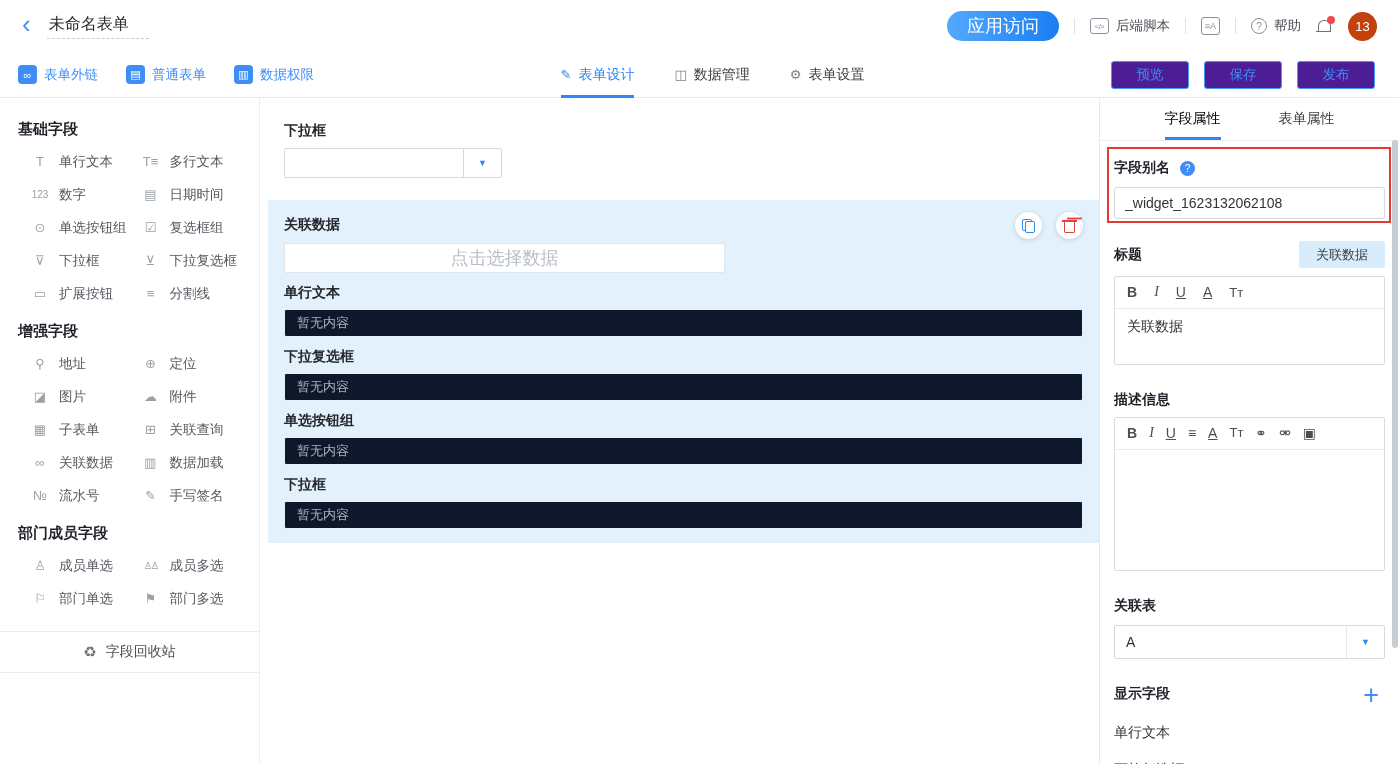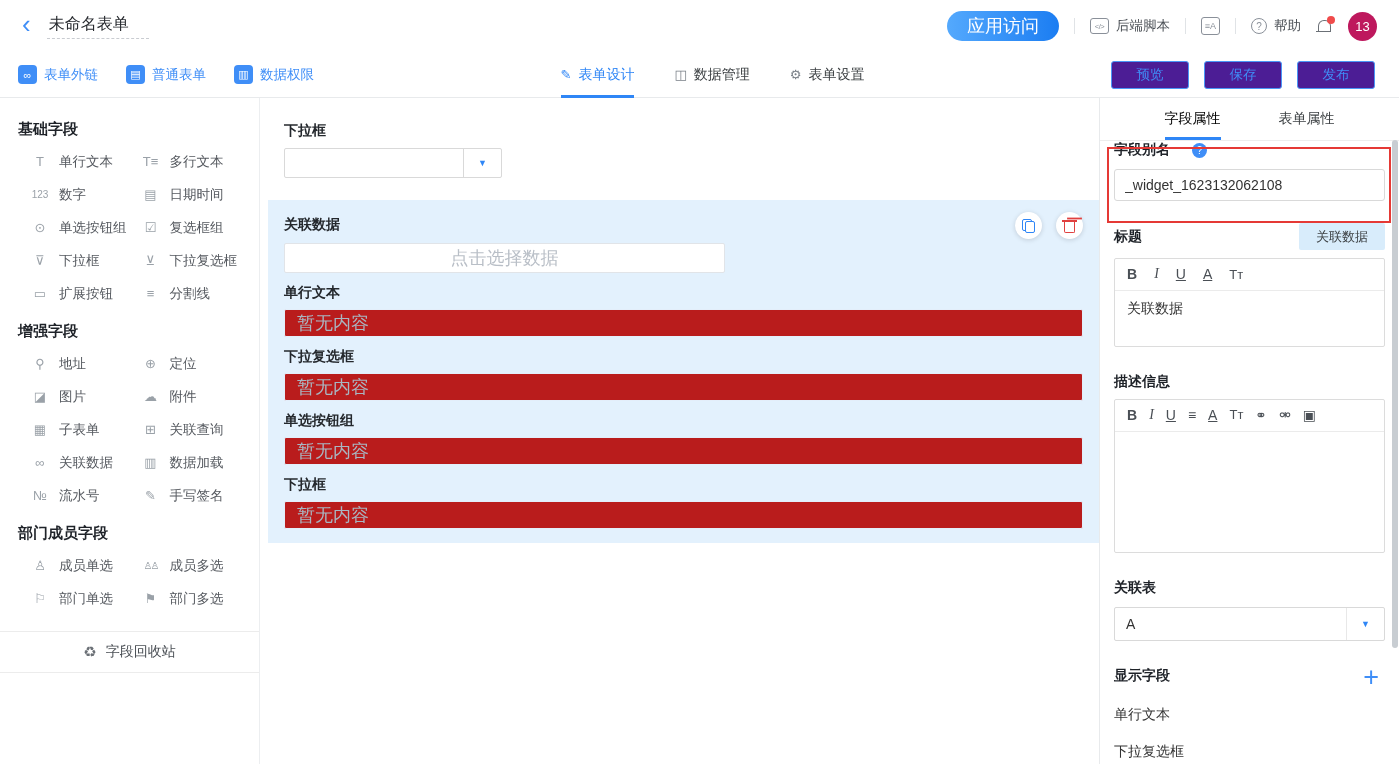--- a/index.html
+++ b/index.html
@@ -18,21 +18,21 @@
     font-size:7.5px;display:flex;align-items:center;justify-content:center;letter-spacing:-.5px}
   .abox{width:19px;height:18px;border:1.2px solid #8a9099;border-radius:3px;color:#8a9099;
     font-size:9px;display:flex;align-items:center;justify-content:center;cursor:pointer}
   .qmark{width:16px;height:16px;border:1.2px solid #8a9099;border-radius:50%;color:#8a9099;
     font-size:10px;display:flex;align-items:center;justify-content:center}
   .bell{position:relative;width:17px;height:17px;cursor:pointer}
   .bell::before{content:"";position:absolute;left:2px;top:2px;width:11px;height:10px;
     border:1.5px solid #6b7076;border-bottom:none;border-radius:6px 6px 0 0}
   .bell::after{content:"";position:absolute;left:0;top:13px;width:15px;height:1.5px;background:#6b7076}
   .bell .dot{position:absolute;right:-2px;top:-2px;width:8px;height:8px;border-radius:50%;background:#f04b4b}
-  .avatar{width:29px;height:29px;border-radius:50%;background:#be185d;color:#fff;font-size:13px;
+  .avatar{width:29px;height:29px;border-radius:50%;background:#c2410c;color:#fff;font-size:13px;
     display:flex;align-items:center;justify-content:center;cursor:pointer}
   
   .tbar{height:46px;display:flex;align-items:center;padding:0 24px 0 18px;border-bottom:1px solid #e8eaec;background:#fff}
   .tleft{display:flex;align-items:center;gap:28px}
   .titem{display:flex;align-items:center;gap:7px;color:#3f8ef7;font-size:13.5px;cursor:pointer}
   .bluebox{width:19px;height:19px;background:#3f8ef7;border-radius:4px;color:#fff;font-size:11px;
     display:flex;align-items:center;justify-content:center}
   .ttabs{display:flex;align-items:center;gap:40px;margin:0 auto}
   .ttab{height:46px;display:flex;align-items:center;gap:7px;font-size:14px;color:#3c4043;cursor:pointer;
     border-bottom:3px solid transparent;padding-top:3px}
@@ -73,30 +73,30 @@
   .copyic::after{content:"";position:absolute;right:0;bottom:0;width:8px;height:10px;border:1.6px solid #2f86f6;border-radius:2px;background:#fff}
   .trashic{position:relative;width:15px;height:15px}
   .trashic::before{content:"";position:absolute;left:2px;top:4px;width:9px;height:10px;
     border:1.6px solid #e0403f;border-top:none;border-radius:0 0 2px 2px}
   .trashic::after{content:"";position:absolute;left:0;top:2px;width:15px;height:1.6px;background:#e0403f;
     box-shadow:5px -2.5px 0 -0.1px #e0403f}
   .picker{width:441px;height:30px;background:#fff;border:1px solid #e1e4e8;border-radius:2px;
     display:flex;align-items:center;justify-content:center;color:#b9bfc7;font-size:18px;margin:4px 0 2px 0;cursor:pointer}
   .fgroup{margin-top:11px}
   .fgroup .w-label{margin-bottom:7px}
-  .ph-input{height:28px;background:#b91c1c;border:1px solid #e3eefa;border-radius:2px;
-    display:flex;align-items:center;padding-left:12px;color:#a9b6c2;font-size:18px}
+  .ph-input{height:28px;background:#0f172a;border:1px solid #e3eefa;border-radius:2px;
+    display:flex;align-items:center;padding-left:12px;color:#a9b6c2;font-size:13px}
   
   .panel{width:300px;flex:none;border-left:1px solid #e8eaec;background:#fff;position:relative;padding:0 14px}
   .p-tabs{display:flex;justify-content:center;gap:58px;border-bottom:1px solid #ededed;margin:0 -14px}
   .p-tab{height:42px;display:flex;align-items:center;font-size:14px;color:#3c4043;cursor:pointer;
     border-bottom:3px solid transparent;padding-top:2px}
   .p-tab.active{color:#000000;border-bottom-color:#2f86f6}
   .p-label{font-size:14px;font-weight:700;color:#1f2329}
-  .alias-row{display:flex;align-items:center;gap:22px;}
+  .alias-row{display:flex;align-items:center;gap:10px;margin-top:18px}
   .bluecirc{width:15px;height:15px;border-radius:50%;background:#3f8ef7;color:#fff;font-size:10px;
     display:flex;align-items:center;justify-content:center;cursor:pointer}
   .alias-input{width:100%;height:32px;border:1px solid #d9d9d9;border-radius:3px;margin-top:10px;
     padding:0 10px;font-size:14px;color:#333;font-family:Liberation Sans, sans-serif}
   .redbox{position:absolute;left:7px;right:8px;top:49px;height:76px;border:2.5px solid #e53935;
     pointer-events:none;z-index:5}
   .trow{display:flex;align-items:center;margin-top:22px}
   .tag{margin-left:auto;background:#d8ecfb;color:#3c4043;font-size:13px;height:27px;
     padding:0 17px;display:flex;align-items:center;border-radius:2px}
   .editor{border:1px solid #dcdcdc;border-radius:2px;margin-top:8px}

